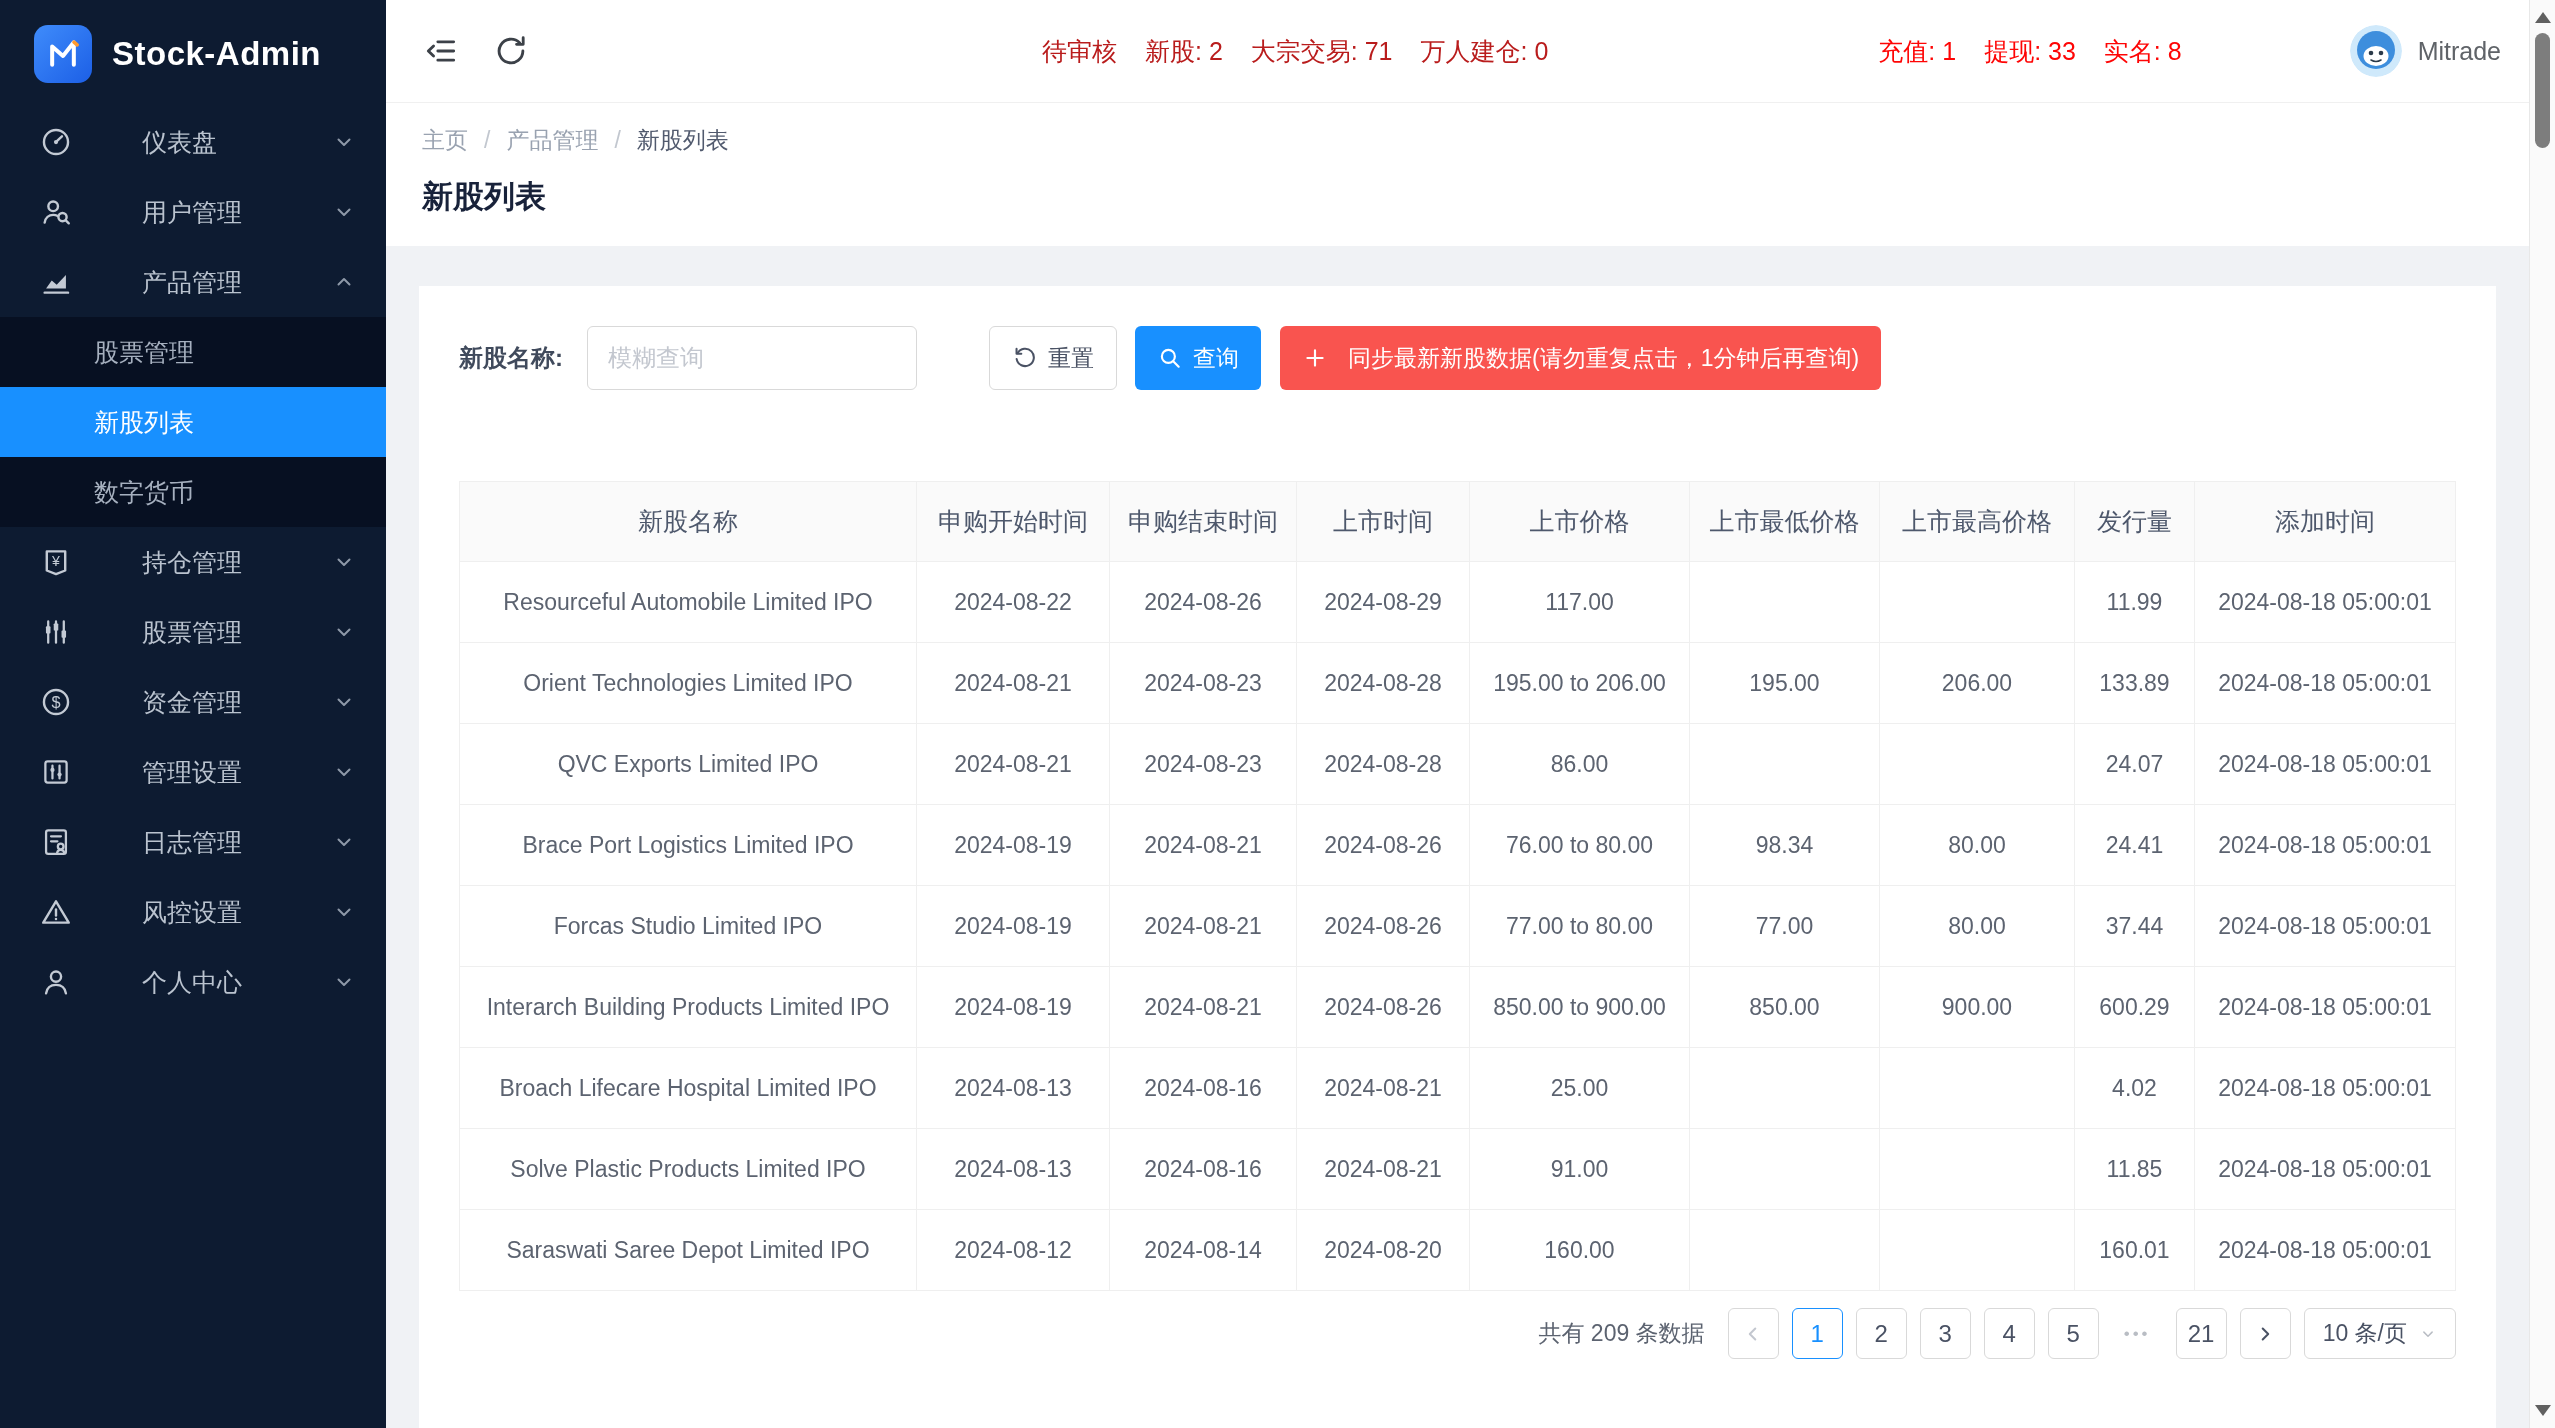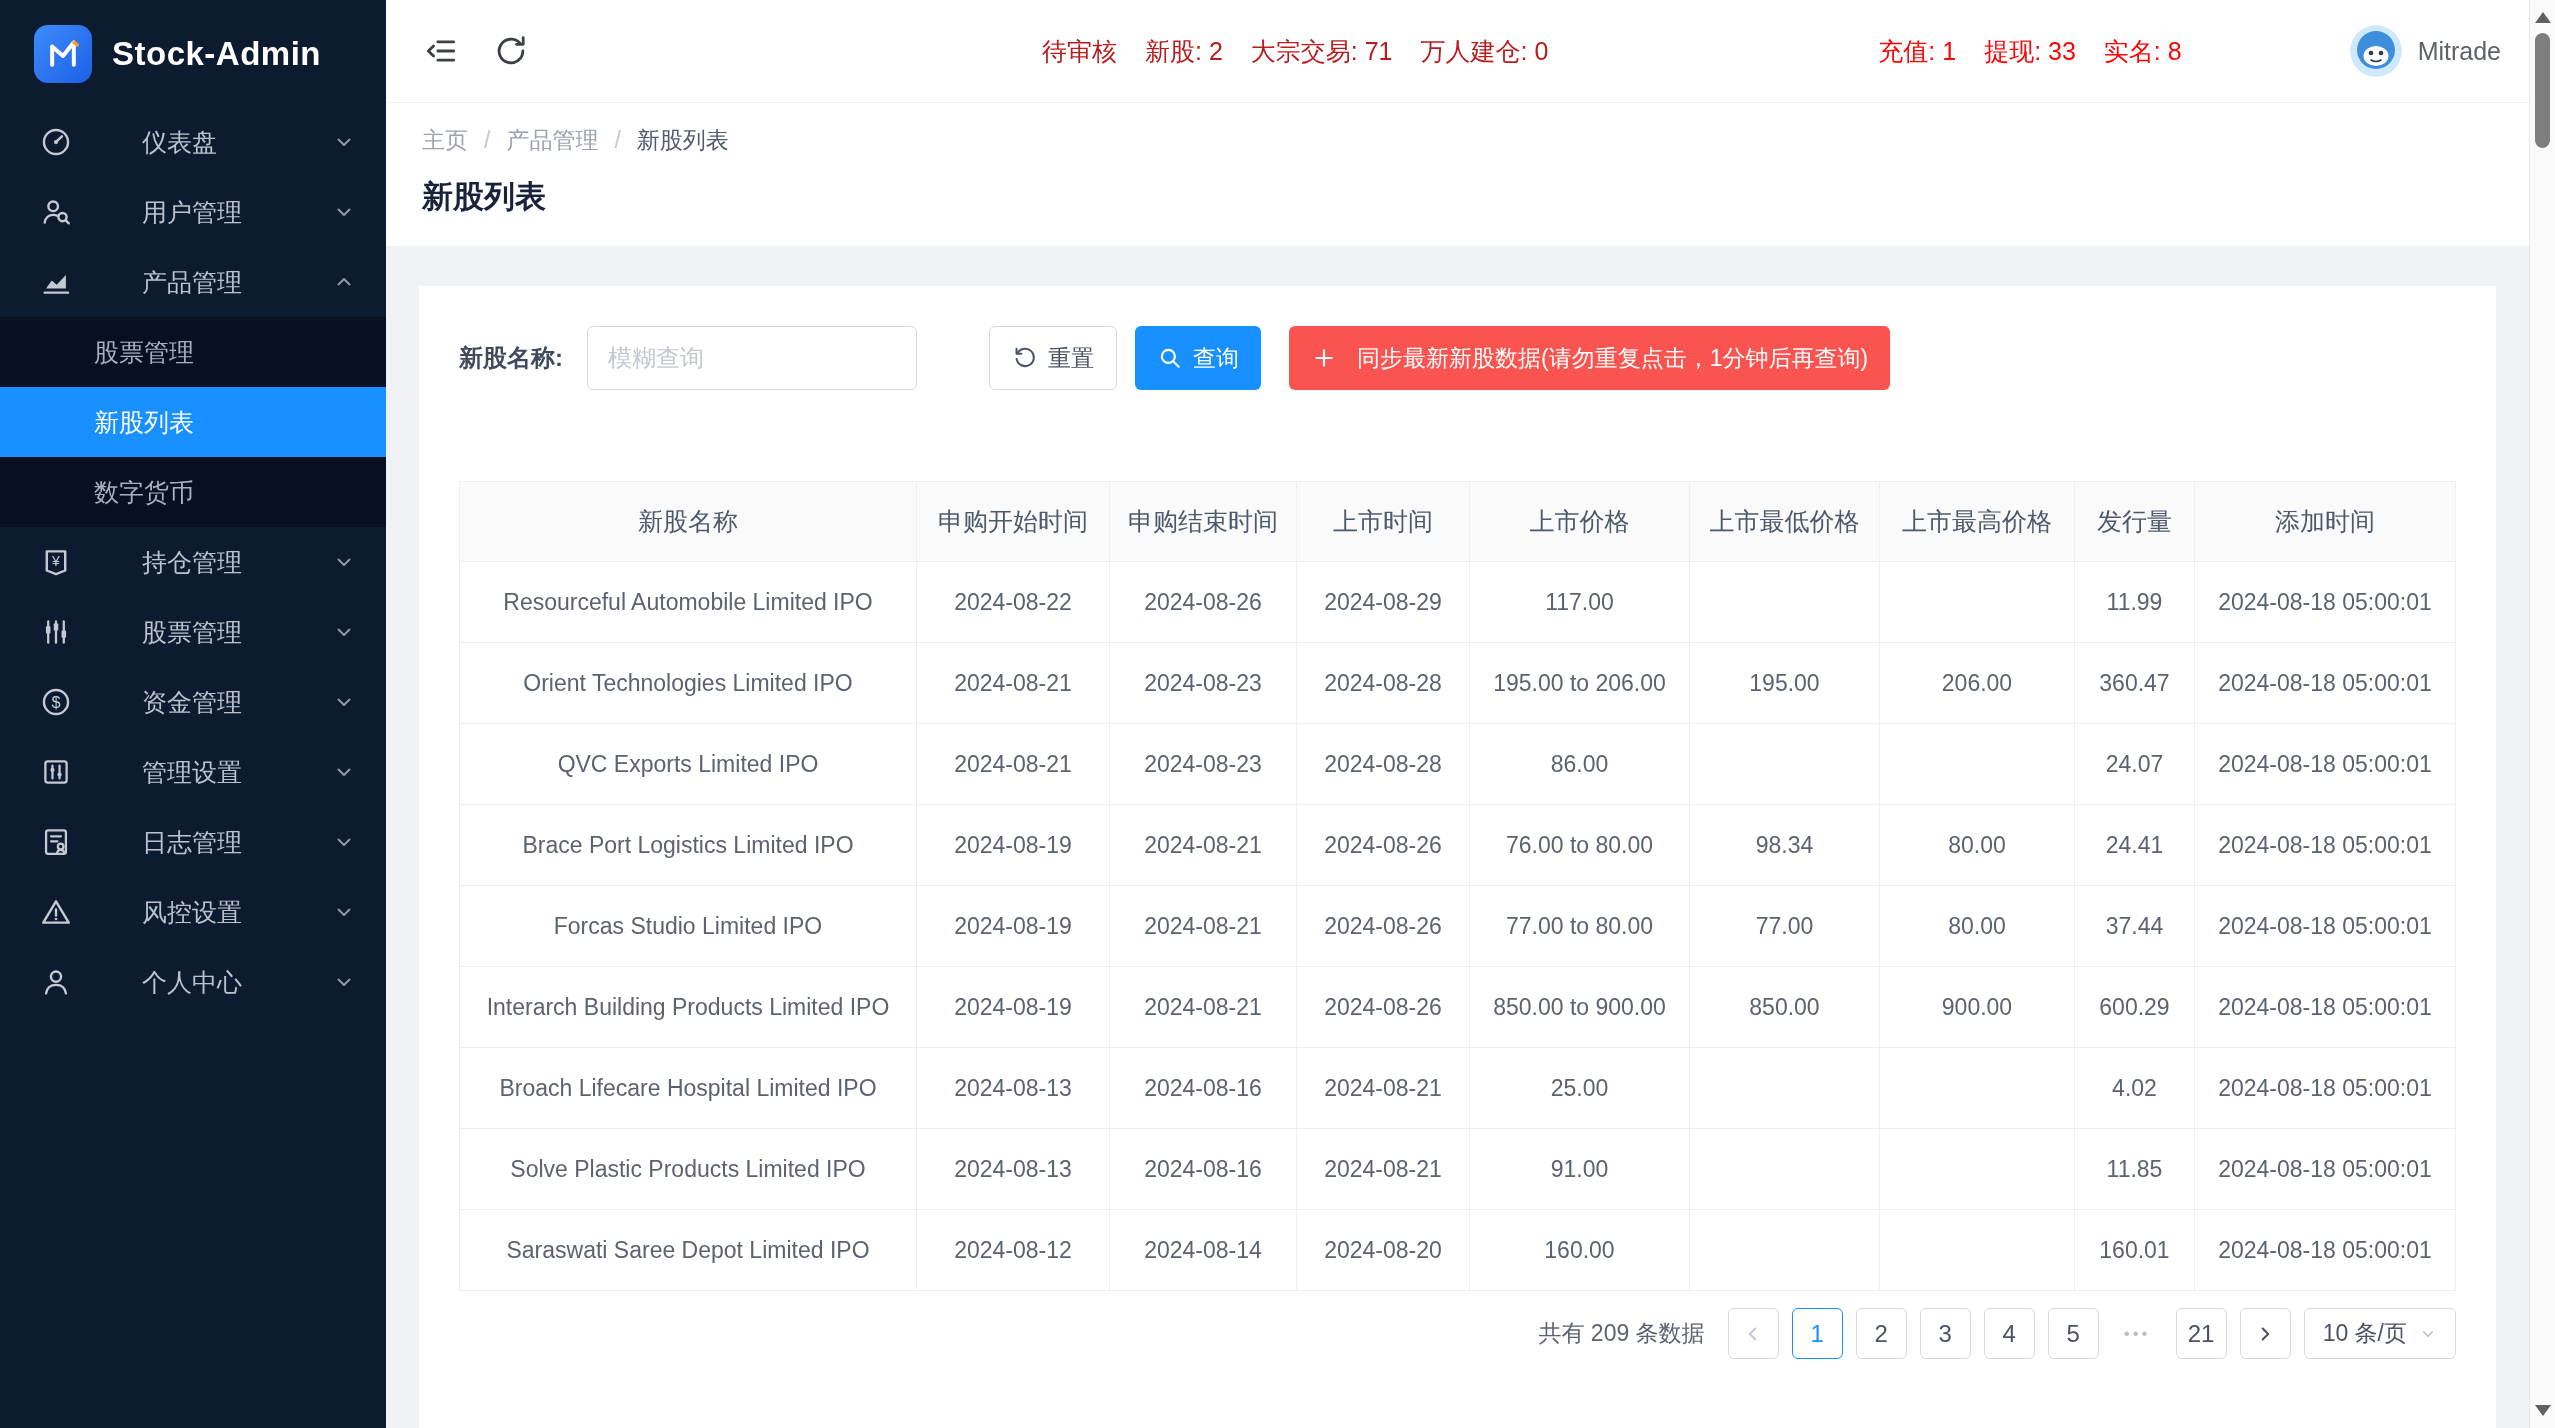--- a/index.html
+++ b/index.html
@@ -50,21 +50,21 @@
   
   .filter-row { display:flex; align-items:center; height:64px; }
   .f-label { font-size:24px; font-weight:700; color:#404a5c; margin-right:24px; white-space:nowrap; }
   .f-input { width:330px; height:64px; border:1px solid #d9d9d9; border-radius:6px; padding:0 20px; font-size:24px; color:#333; outline:none; font-family:inherit; background:#fff; }
   .f-input::placeholder { color:#c3c7cf; }
   .btn { height:64px; border-radius:6px; font-size:23px; display:inline-flex; align-items:center; gap:10px; padding:0 22px; border:none; cursor:pointer; font-family:inherit; white-space:nowrap; }
   .btn-ico { width:26px; height:26px; display:flex; }
   .btn-ico svg { width:26px; height:26px; }
   .btn-plain { margin-left:72px; background:#fff; border:1px solid #d9d9d9; color:#4a5264; }
   .btn-primary { margin-left:18px; background:#1890ff; color:#fff; }
-  .btn-danger { margin-left:28px; background:#f9544f; color:#fff;gap:20px; }
+  .btn-danger { margin-left:19px; background:#f9544f; color:#fff;gap:20px; }
 
   
   .data-table { width:100%; border-collapse:collapse; table-layout:fixed; margin-top:91px; }
   .data-table th, .data-table td { border:1px solid #efefef; text-align:center; white-space:nowrap; overflow:hidden; text-overflow:ellipsis; padding:0 12px; }
   .data-table th { height:80px; background:#fafafa; font-size:25px; font-weight:500; color:#4e586c; }
   .data-table td { height:81px; font-size:23px; color:#5c6370; background:#fff; }
 
   
   .pagination { display:flex; align-items:center; justify-content:flex-end; margin-top:17px; gap:13px; }
   .pg-total { font-size:23px; color:#5c6370; margin-right:10px; }
@@ -405,21 +405,21 @@
                 <td>2024-08-18 05:00:01</td>
               </tr>
               <tr>
                 <td>Orient Technologies Limited IPO</td>
                 <td>2024-08-21</td>
                 <td>2024-08-23</td>
                 <td>2024-08-28</td>
                 <td>195.00 to 206.00</td>
                 <td>195.00</td>
                 <td>206.00</td>
-                <td>360.47</td>
+                <td>133.89</td>
                 <td>2024-08-18 05:00:01</td>
               </tr>
               <tr>
                 <td>QVC Exports Limited IPO</td>
                 <td>2024-08-21</td>
                 <td>2024-08-23</td>
                 <td>2024-08-28</td>
                 <td>86.00</td>
                 <td></td>
                 <td></td>

